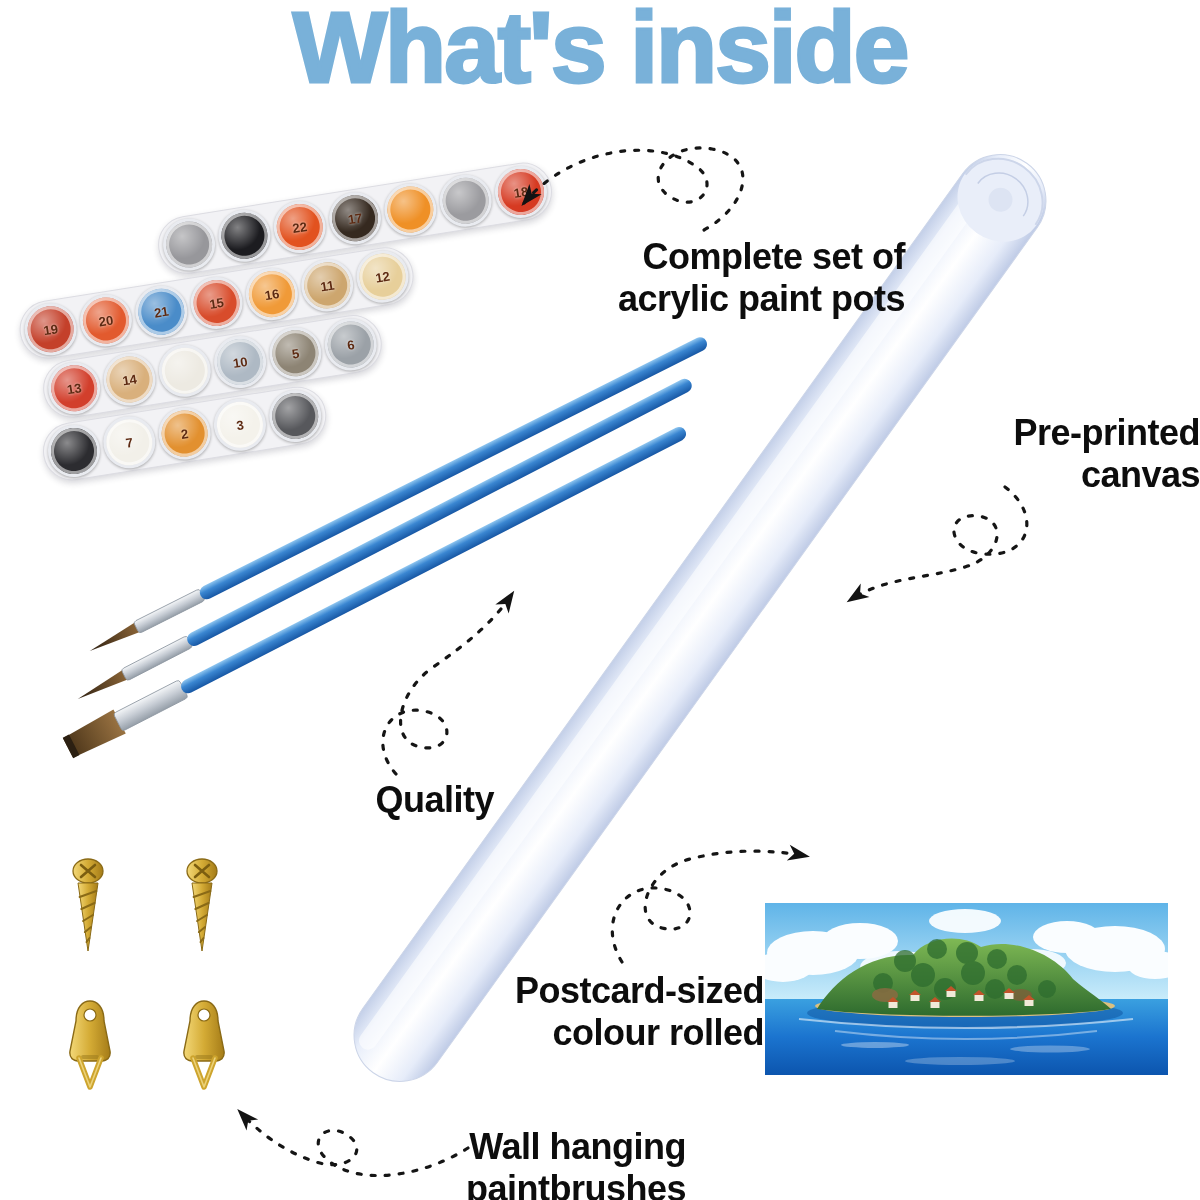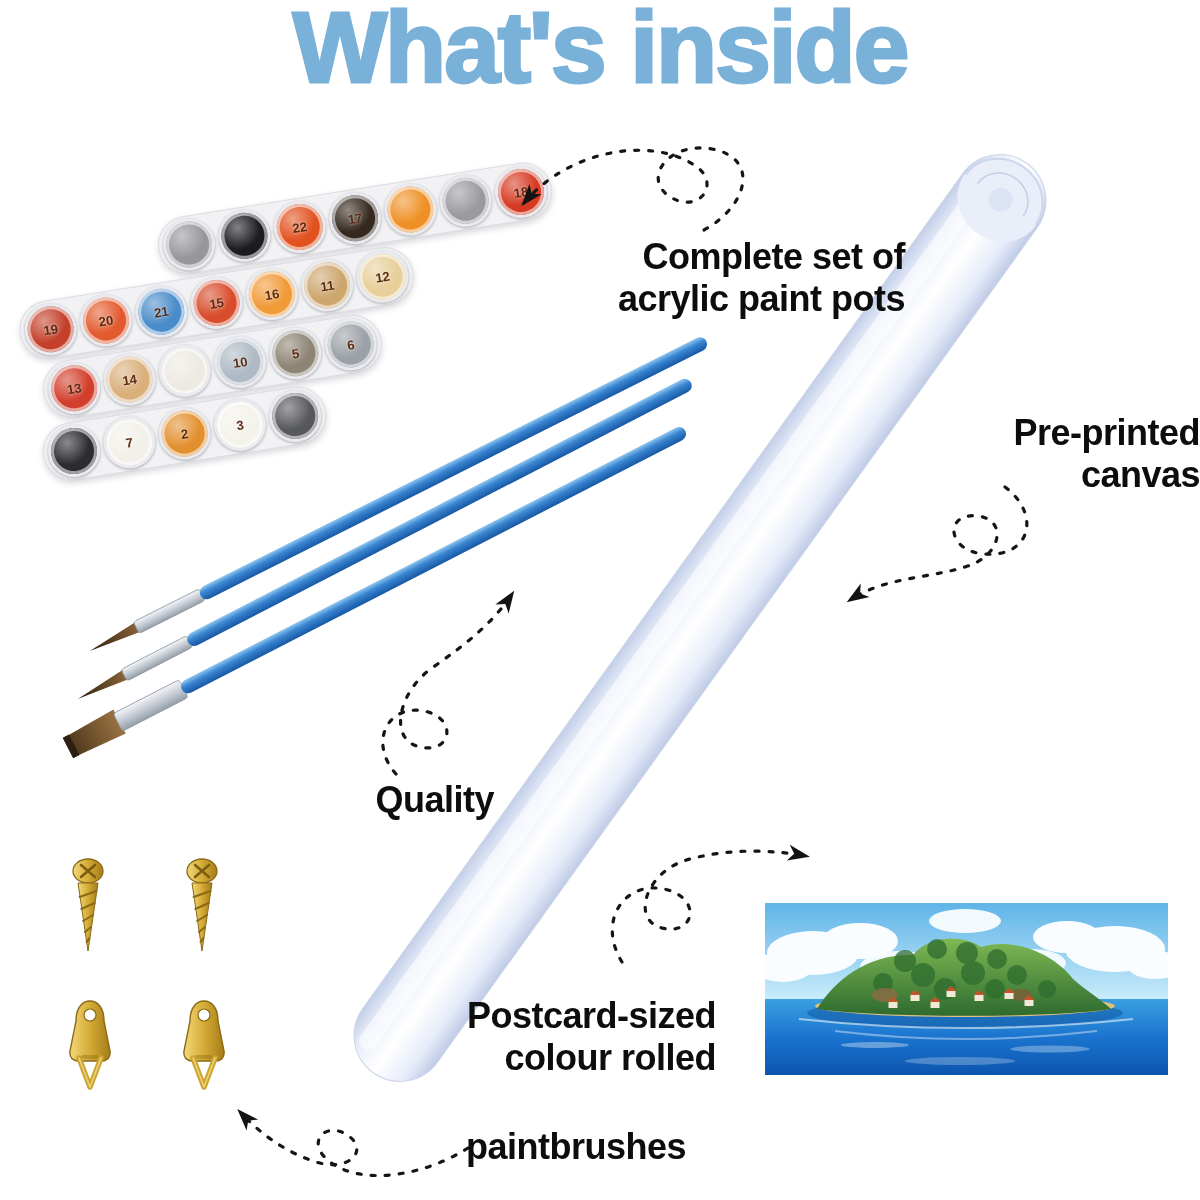--- a/index.html
+++ b/index.html
@@ -21,21 +21,21 @@
   }
 
   .callout {
     position: absolute;
     font-size: 36px; font-weight: bold; color: #0d0d0d;
     text-align: right; line-height: 1.17; letter-spacing: -0.5px;
   }
   .co-pots    { left: 555px; top: 236px; width: 350px; }
   .co-canvas  { left: 893px; top: 412px; width: 307px; }
   .co-brushes { left: 209px; top: 779px; width: 285px; }
-  .co-guide   { left: 452px; top: 970px; width: 264px; margin-top: 25px; }
+  .co-guide   { left: 500px; top: 970px; width: 264px; }
   .co-wall    { left: 408px; top: 1126px; width: 278px; }
 
   .pots-cluster {
     position: absolute; left: 22px; top: 200px; width: 545px; height: 250px;
     transform: rotate(-9deg);
   }
   .pot-row {
     position: absolute; display: inline-flex; align-items: center; gap: 4px;
     padding: 2px 4px;
     background: #f2f2f5; border: 1px solid #dcdce2; border-radius: 31px;
@@ -353,16 +353,17 @@
     <div>Pre-printed canvas</div>
   </div>
   <div class="callout co-brushes">
     <div>Quality</div>
   </div>
   <div class="callout co-guide">
     <div>Postcard-sized</div>
     <div>colour rolled</div>
   </div>
   <div class="callout co-wall">
+    <div>Wall hanging</div>
     <div>paintbrushes</div>
   </div>
 
 </div>
 
 </body></html>

